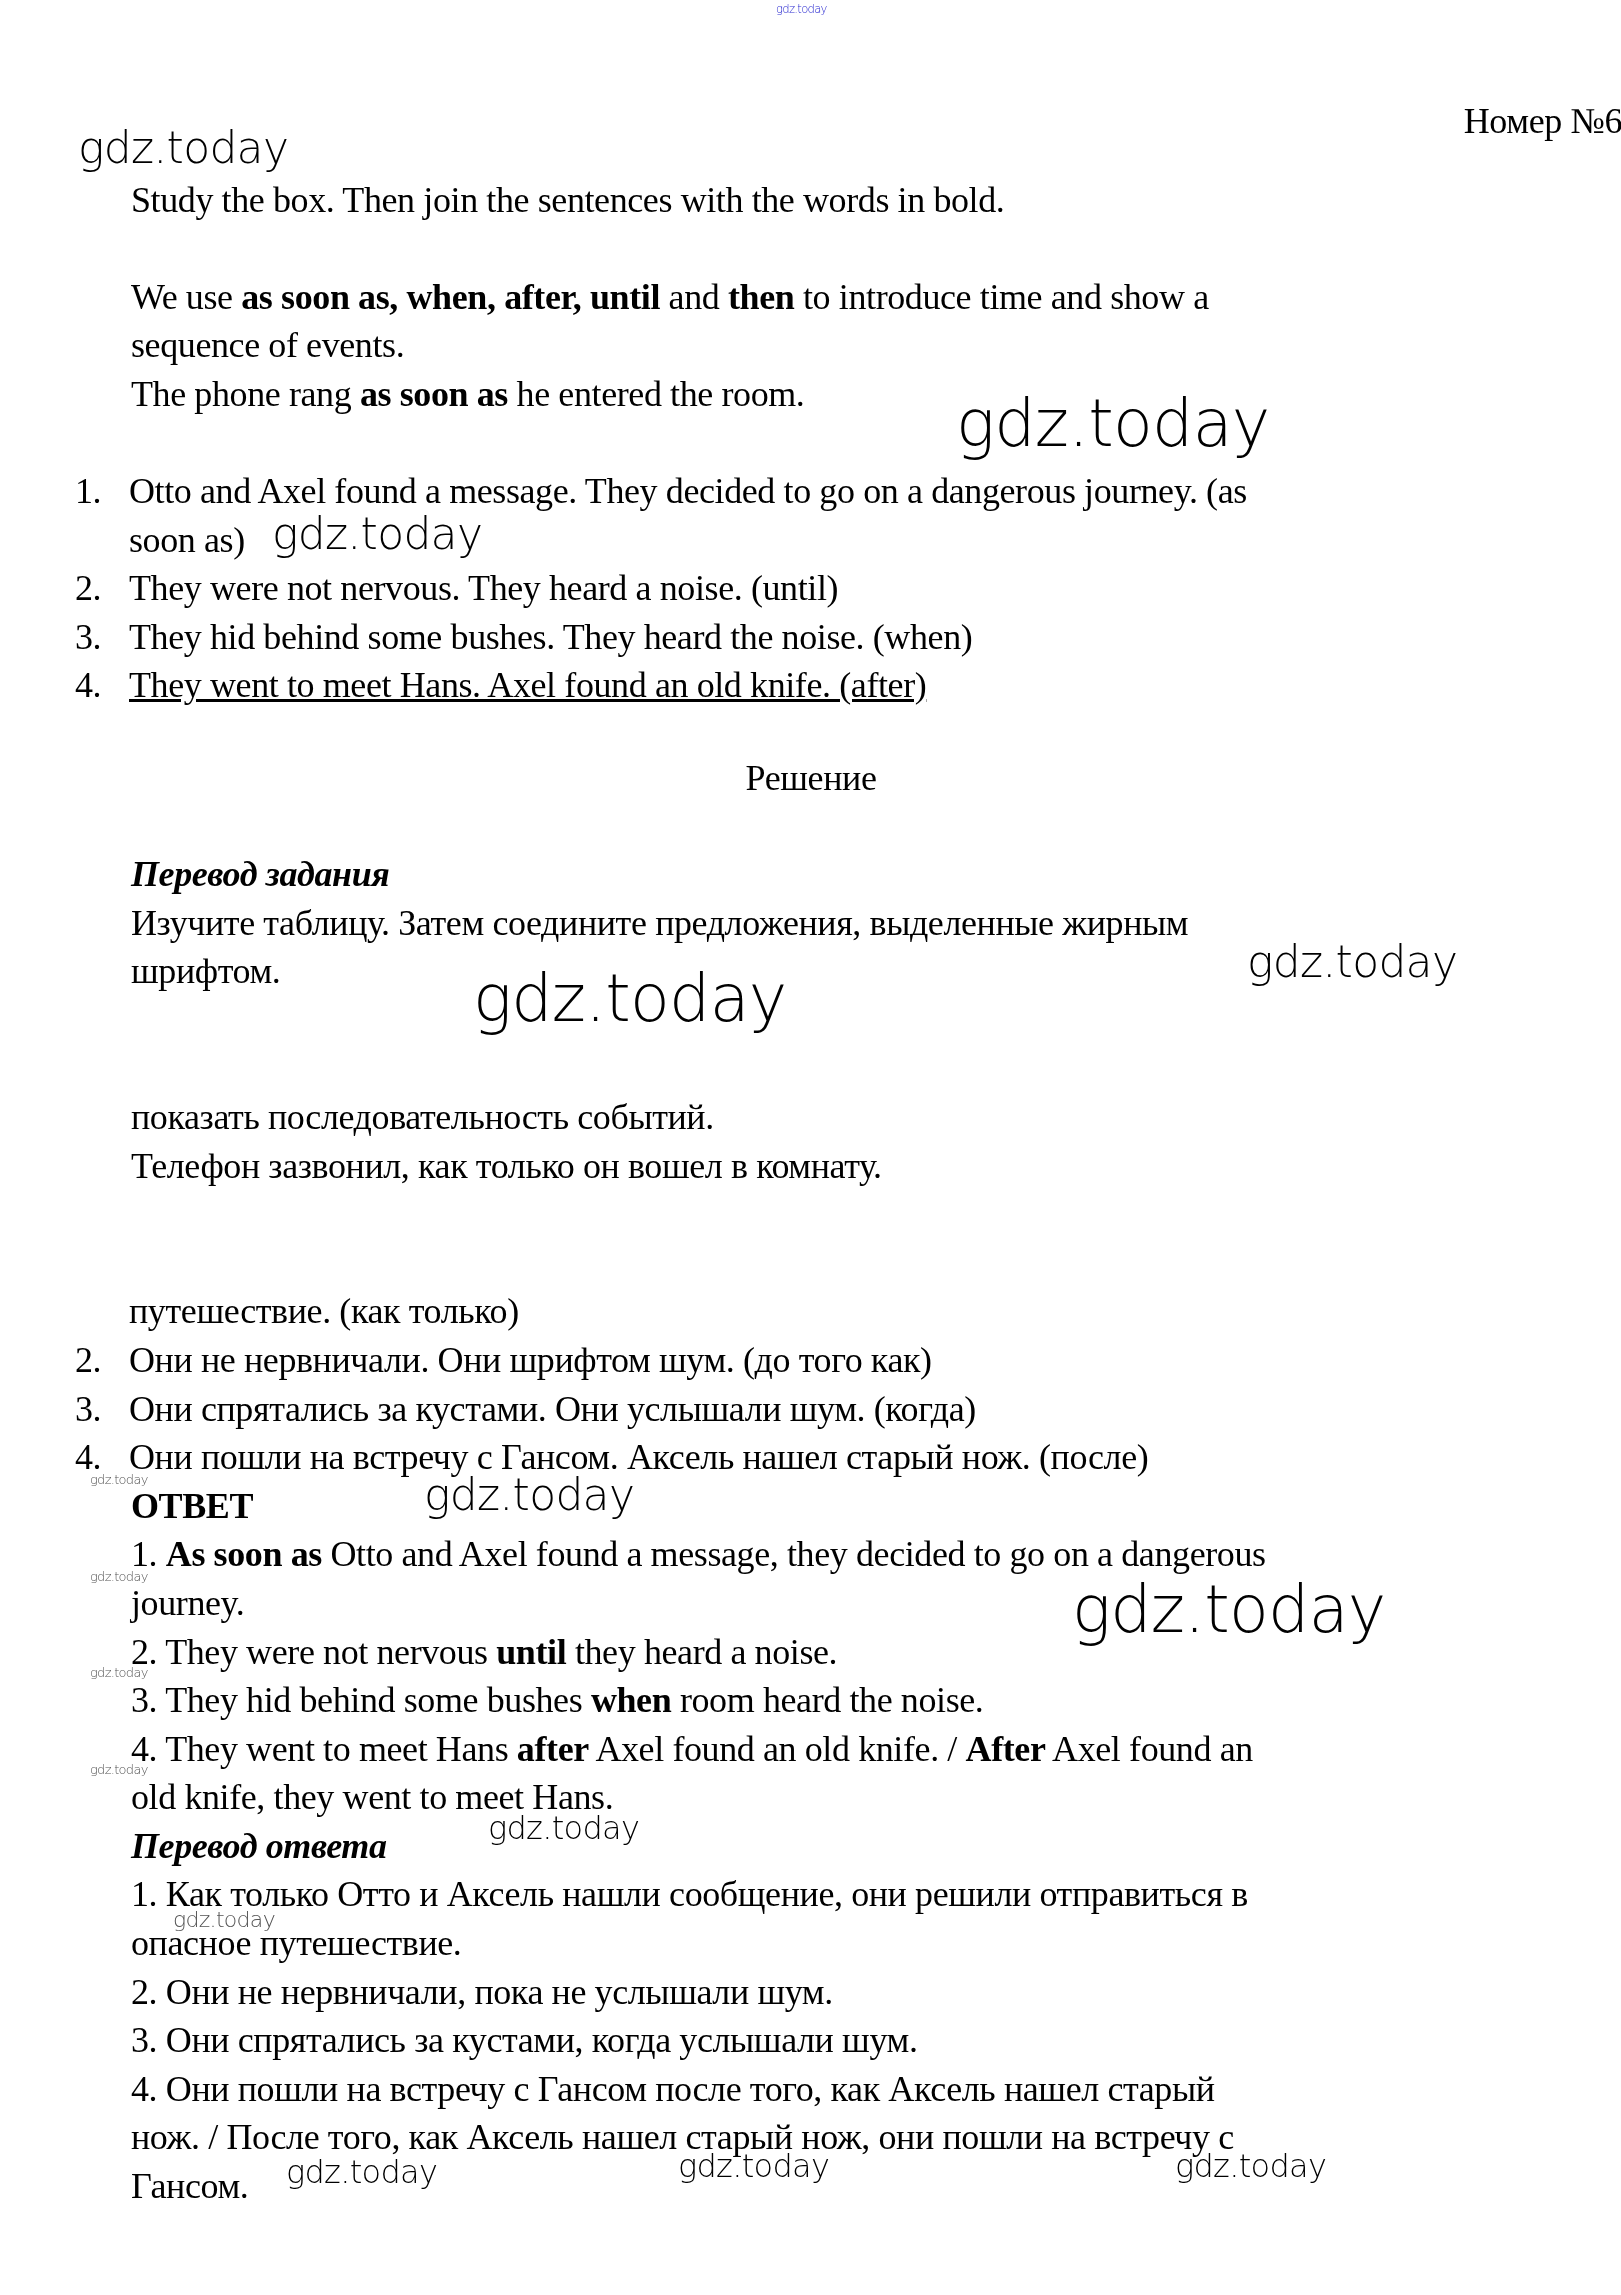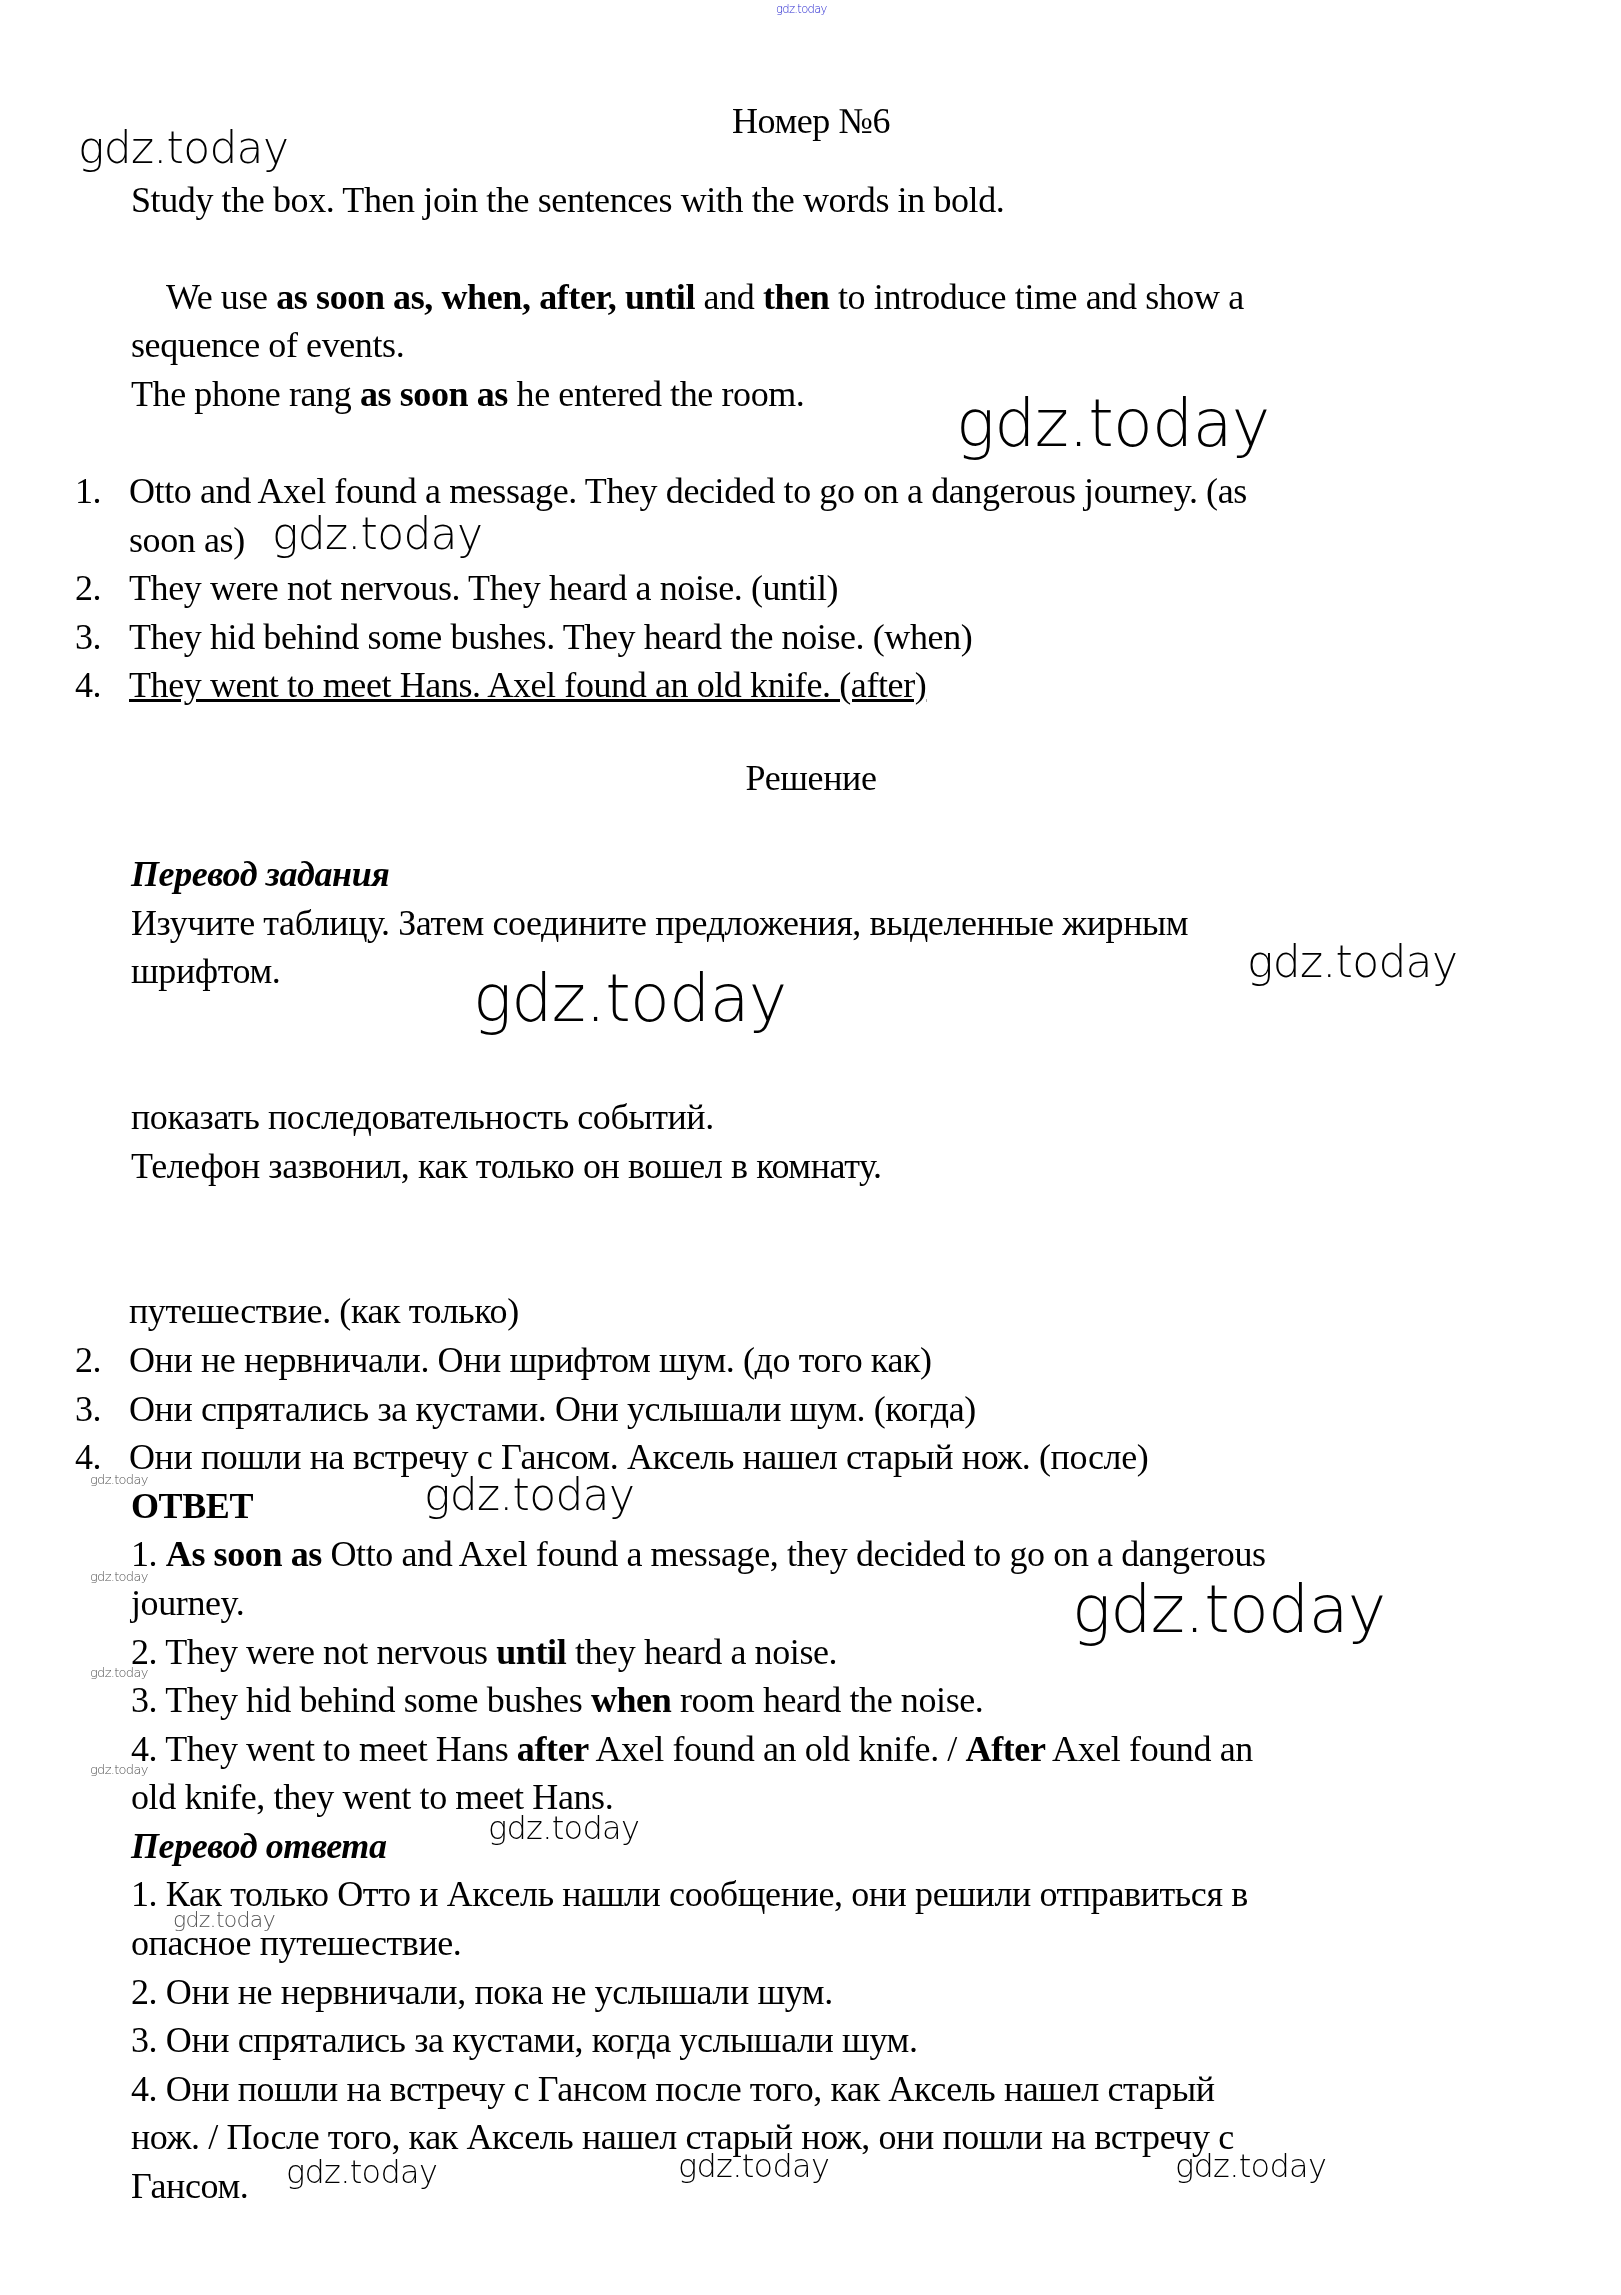--- a/index.html
+++ b/index.html
@@ -36,25 +36,25 @@
   <div class="wm wm-tiny" style="left:90px;top:1569px;">gdz.today</div>
   <div class="wm wm-lg" style="left:1072px;top:1572px;">gdz.today</div>
   <div class="wm wm-tiny" style="left:90px;top:1665px;">gdz.today</div>
   <div class="wm wm-tiny" style="left:90px;top:1762px;">gdz.today</div>
   <div class="wm wm-sm" style="left:488px;top:1809px;">gdz.today</div>
   <div class="wm wm-tiny" style="left:173px;top:1907px;font-size:22px;">gdz.today</div>
   <div class="wm wm-sm" style="left:286px;top:2153px;">gdz.today</div>
   <div class="wm wm-sm" style="left:678px;top:2147px;">gdz.today</div>
   <div class="wm wm-sm" style="left:1175px;top:2147px;">gdz.today</div>
 
-  <div class="txt center" style="top:97px;">Номер №6</div>
+  <div class="txt center" style="top:97px;text-align:right;">Номер №6</div>
 
   <div class="txt" style="left:131px;top:176px;">Study the box. Then join the sentences with the words in bold.</div>
 
-  <div class="txt" style="left:131px;top:273px;margin-left:35px;">
+  <div class="txt" style="left:131px;top:273px;">
     <span>We use </span><span class="b">as soon as, when, after, until</span><span> and </span><span class="b">then</span><span> to introduce time and show a</span>
   </div>
   <div class="txt" style="left:131px;top:321px;">sequence of events.</div>
   <div class="txt" style="left:131px;top:370px;">
     <span>The phone rang </span><span class="b">as soon as</span><span> he entered the room.</span>
   </div>
 
   <div class="txt" style="left:75px;top:467px;">
     <span class="num">1.</span><span>Otto and Axel found a message. They decided to go on a dangerous journey. (as</span>
   </div>

